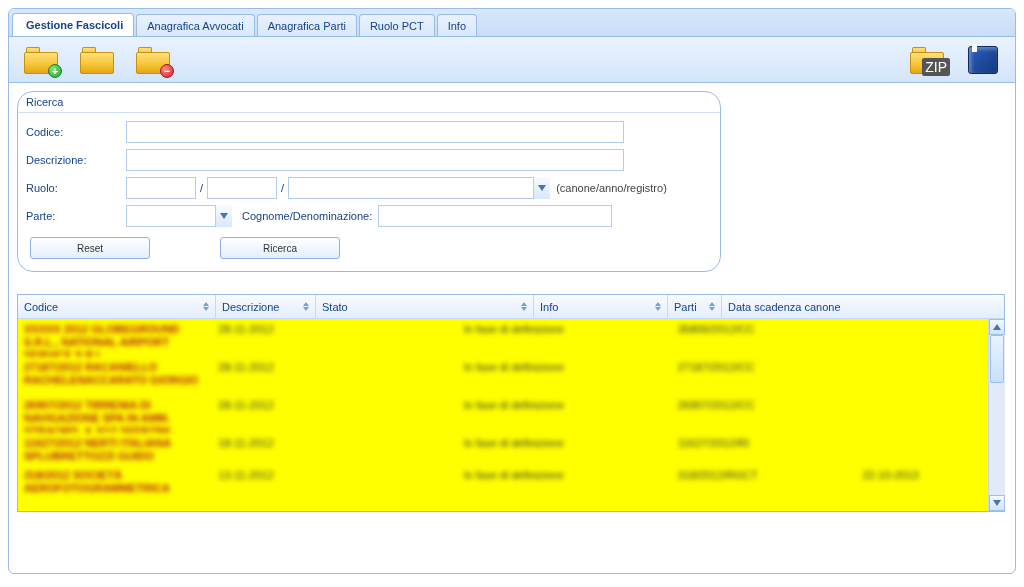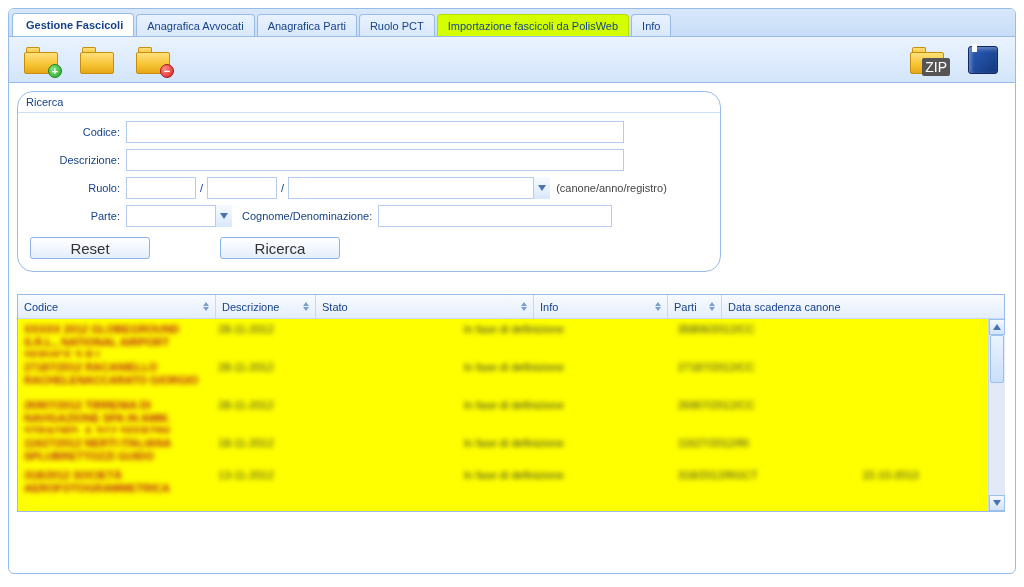--- a/index.html
+++ b/index.html
@@ -128,21 +128,20 @@
     padding: 8px 8px 12px 8px;
     border-top: 1px solid #cce0f7;
   }
   .form-row {
     display: flex;
     align-items: center;
     margin-bottom: 6px;
   }
   .form-label {
     width: 100px;
-    text-align: right;
     padding-right: 6px;
     color: #15428b;
   }
   .text-input, .combo-input, .short-input {
     height: 22px;
     border: 1px solid #b5cdec;
     background: #fff;
     padding: 0 4px;
     font-family: inherit;
     font-size: 11px;
@@ -165,21 +164,21 @@
   .hint { color: #444; margin-left: 6px; }
   .cognome-label { color: #15428b; margin: 0 6px 0 10px; }
   .cognome-input { height: 22px; border: 1px solid #b5cdec; width: 234px; padding: 0 4px; }
   .button-row { display: flex; gap: 70px; padding-top: 4px; padding-left:4px;}
   .btn {
     width: 120px; height: 22px;
     border: 1px solid #8db2e3;
     background: linear-gradient(#ffffff, #e4eefb);
     border-radius: 3px;
     color: #333;
-    font-family: inherit; font-size: 15px;
+    font-family: inherit; font-size: 10px;
     cursor: pointer;
   }
   
   .grid {
     margin-top: 22px;
     border: 1px solid #99bbe8;
     width: 988px;
     background: #fff;
     position: relative;
   }
@@ -225,21 +224,20 @@
 <body>
 
 <div class="app">
   <div class="window">
 
     <div class="tabs">
       <div class="tab active">Gestione Fascicoli</div>
       <div class="tab">Anagrafica Avvocati</div>
       <div class="tab">Anagrafica Parti</div>
       <div class="tab">Ruolo PCT</div>
-      <div class="tab highlight">Importazione fascicoli da PolisWeb</div>
       <div class="tab">Info</div>
     </div>
 
     <div class="toolbar">
       <div class="tool-btn">
         <div class="folder-icon">
           <div class="folder-tab"></div>
             <div class="folder-body"></div>
           <div class="badge plus">+</div>
         </div>

